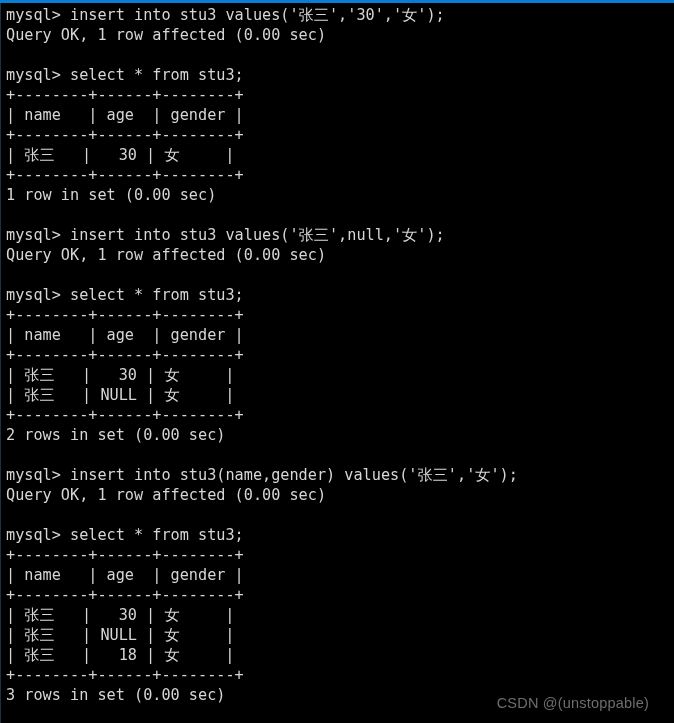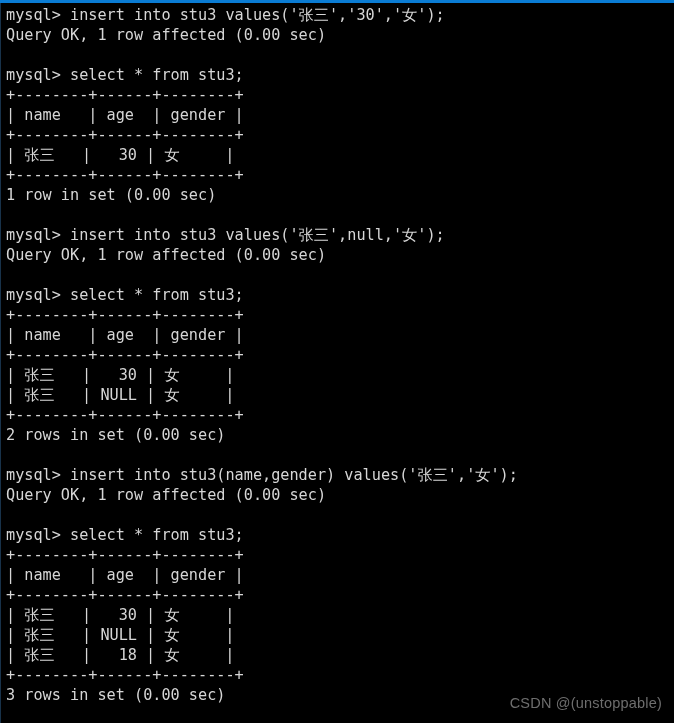--- a/index.html
+++ b/index.html
@@ -46,21 +46,21 @@
   }
   .console-line {
     height: 20px;
     white-space: pre;
   }
   .console-line.blank {
     height: 20px;
   }
   #watermark {
     position: absolute;
-    right: 12px;
+    right: 25px;
     bottom: 12px;
     font-family: "Liberation Sans", sans-serif;
     font-size: 14.5px;
     color: #6e6e6e;
     letter-spacing: 0.2px;
     white-space: pre;
   }
 </style>
 </head>
 <body>

